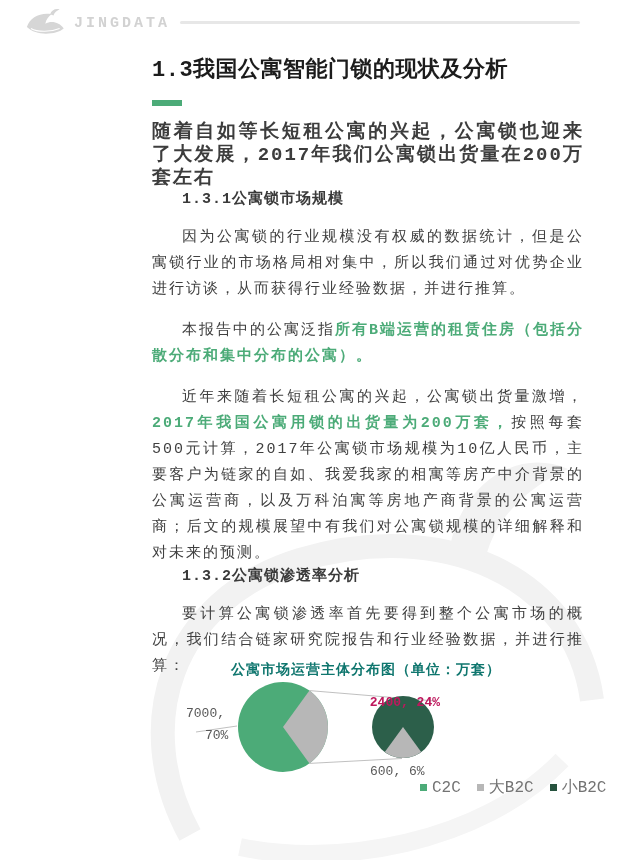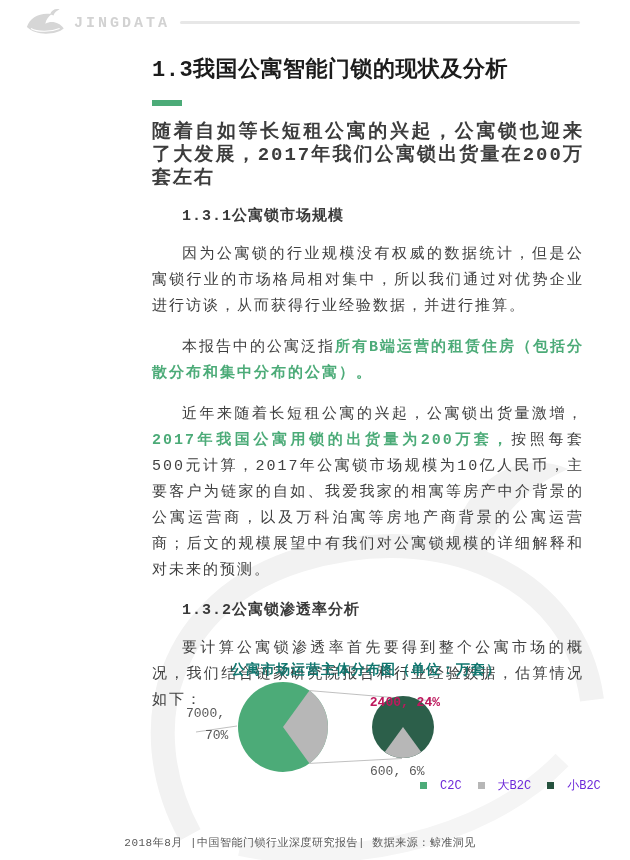--- a/index.html
+++ b/index.html
@@ -11,36 +11,36 @@
              letter-spacing:3px;color:#d2d2d2;}
   .hdr-rule{position:absolute;left:180px;top:21px;width:400px;height:3px;background:#e7e7e7;border-radius:2px;}
   
   .watermark{position:absolute;left:120px;top:415px;width:510px;height:445px;z-index:0;pointer-events:none;}
   
   .content{position:absolute;left:152px;top:56px;width:432px;z-index:1;}
   .h1{font-size:22px;font-weight:700;color:#1c1c1c;line-height:30px;letter-spacing:.5px;}
   .accent{width:30px;height:6px;background:#4cab78;margin-top:14px;}
   .lead{margin-top:15px;font-size:19px;font-weight:700;color:#3d3d3d;line-height:23px;
         text-align:justify;letter-spacing:2px;}
-  .h2{margin-top:17px;padding-left:30px;font-size:15px;font-weight:700;color:#3a3a3a;line-height:20px;letter-spacing:1px;}
+  .h2{padding-left:30px;font-size:15px;font-weight:700;color:#3a3a3a;line-height:20px;letter-spacing:1px;}
   .para{margin-top:15px;font-size:15px;color:#404040;line-height:26px;text-align:justify;
         text-indent:2em;letter-spacing:2px;}
   .hl{color:#4cab78;font-weight:700;}
   
   .chart{position:absolute;left:0;top:655px;width:630px;height:150px;z-index:1;}
   .chart-title{position:absolute;left:150px;top:6px;width:432px;text-align:center;
                font-size:14px;font-weight:700;color:#0f766e;letter-spacing:1px;}
   .chart-svg{position:absolute;left:150px;top:5px;width:430px;height:140px;}
   .lbl{position:absolute;font-size:13px;color:#595959;}
   .lbl-main-value{left:186px;top:51px;}
   .lbl-main-pct{left:189px;top:73px;margin-left:16px;}
   .lbl-secondary{left:368px;top:40px;width:72px;text-align:right;color:#be185d;font-weight:700;}
   .lbl-small{left:370px;top:109px;}
   .legend{position:absolute;left:420px;top:122px;display:flex;gap:16px;align-items:center;}
-  .legend-item{display:flex;align-items:center;gap:13px;font-size:12px;color:#6d28d9;}
+  .legend-item{display:flex;align-items:center;gap:5px;font-size:16px;color:#737373;}
   .sq{width:7px;height:7px;display:inline-block;}
   .sq-green{background:#4cab78;}
   .sq-gray{background:#b7b7b7;}
   .sq-dark{background:#26523e;}
   
   .footer{position:absolute;left:0;top:835px;width:600px;text-align:center;
           font-size:11px;color:#595959;z-index:1;letter-spacing:.5px;}
 </style>
 </head>
 <body>
@@ -65,21 +65,21 @@
     <div class="h1">1.3我国公寓智能门锁的现状及分析</div>
     <div class="accent"></div>
     <div class="lead">随着自如等长短租公寓的兴起，公寓锁也迎来了大发展，2017年我们公寓锁出货量在200万套左右</div>
 
     <div class="h2">1.3.1公寓锁市场规模</div>
     <div class="para">因为公寓锁的行业规模没有权威的数据统计，但是公寓锁行业的市场格局相对集中，所以我们通过对优势企业进行访谈，从而获得行业经验数据，并进行推算。</div>
     <div class="para"><span>本报告中的公寓泛指</span><span class="hl">所有B端运营的租赁住房（包括分散分布和集中分布的公寓）。</span></div>
     <div class="para"><span>近年来随着长短租公寓的兴起，公寓锁出货量激增，</span><span class="hl">2017年我国公寓用锁的出货量为200万套，</span><span>按照每套500元计算，2017年公寓锁市场规模为10亿人民币，主要客户为链家的自如、我爱我家的相寓等房产中介背景的公寓运营商，以及万科泊寓等房地产商背景的公寓运营商；后文的规模展望中有我们对公寓锁规模的详细解释和对未来的预测。</span></div>
 
     <div class="h2">1.3.2公寓锁渗透率分析</div>
-    <div class="para">要计算公寓锁渗透率首先要得到整个公寓市场的概况，我们结合链家研究院报告和行业经验数据，估算情况如下：</div>
+    <div class="para">要计算公寓锁渗透率首先要得到整个公寓市场的概况，我们结合链家研究院报告和行业经验数据，并进行推算：</div>
   </div>
 
   <div class="chart">
     <div class="chart-title">公寓市场运营主体分布图（单位：万套）</div>
 
     <svg class="chart-svg" viewBox="0 0 430 140">
 
       <line x1="159.5" y1="30.6" x2="285" y2="41" stroke="#b0b0b0" stroke-width="0.8"></line>
       <line x1="159.5" y1="103.4" x2="252" y2="98.5" stroke="#b0b0b0" stroke-width="0.8"></line>
 
@@ -106,15 +106,14 @@
         <span class="sq sq-gray"></span>
         <span>大B2C</span>
       </div>
       <div class="legend-item">
         <span class="sq sq-dark"></span>
         <span>小B2C</span>
       </div>
     </div>
   </div>
 
-  <div class="footer">2018年8月 |中国智能门锁行业深度研究报告| 数据来源：鲸准洞见</div>
 
 </div>
 
 </body></html>

